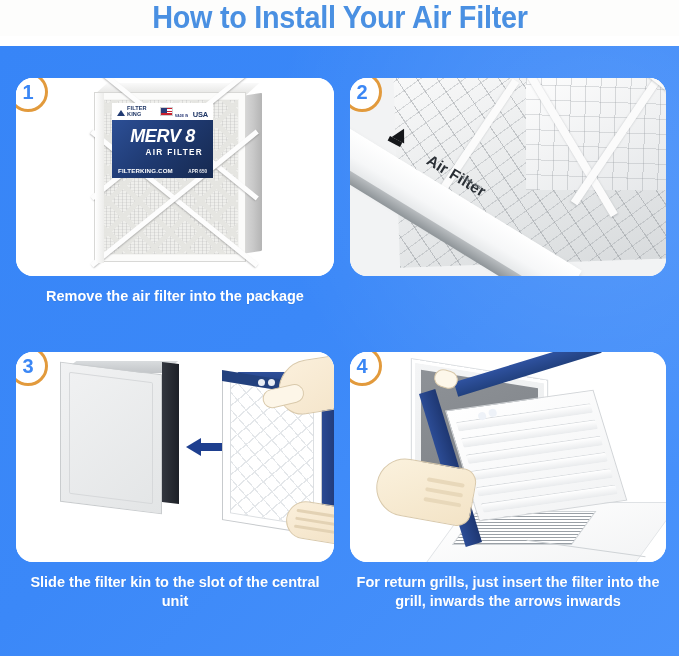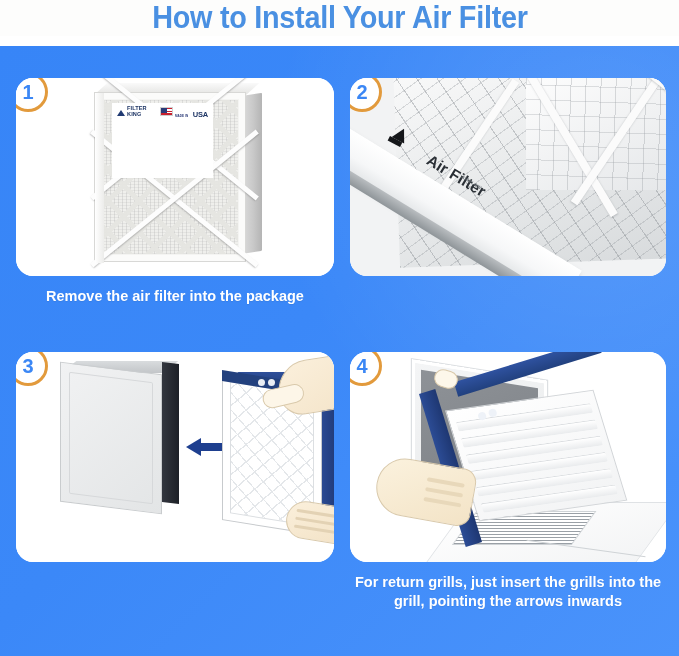--- a/index.html
+++ b/index.html
@@ -461,20 +461,28 @@
                     </span>
                   </div>
                   <div class="usa">
                     <span class="flag"></span>
                     <span class="usa-txt">
                       <span class="usa-made">MADE IN</span>
                       <span class="usa-big">USA</span>
                     </span>
                   </div>
                 </div>
+                <div class="label-blue">
+                  <div class="merv">MERV 8</div>
+                  <div class="af">AIR FILTER</div>
+                  <div class="label-foot">
+                    <span class="lf-site">FILTERKING.COM</span>
+                    <span class="lf-apr">APR 650</span>
+                  </div>
+                </div>
               </div>
             </div>
           </div>
         </div>
       </div>
       <div class="caption">Remove the air filter into the package</div>
     </div>
 
     <div class="cell c2">
       <div class="card">
@@ -531,20 +539,21 @@
           </div>
 
           <div class="hand3a"></div>
           <div class="hand3b">
             <i></i>
               <i></i>
               <i></i>
           </div>
         </div>
       </div>
+      <div class="caption">Slide the filter kin to the slot of the central unit</div>
     </div>
 
     <div class="cell c4">
       <div class="card tall">
         <div class="badge">
           <span>4</span>
         </div>
         <div class="stage p4">
           <div class="duct">
             <div class="duct-hole"></div>
@@ -571,17 +580,17 @@
           </div>
 
           <div class="hand4">
             <i></i>
               <i></i>
               <i></i>
           </div>
           <div class="hand4-thumb"></div>
         </div>
       </div>
-      <div class="caption">For return grills, just insert the grills into the grill, pointing the arrows inwards</div>
+      <div class="caption">For return grills, just insert the filter into the grill, inwards the arrows inwards</div>
     </div>
 
   </div>
 </div>
 
 </body></html>

